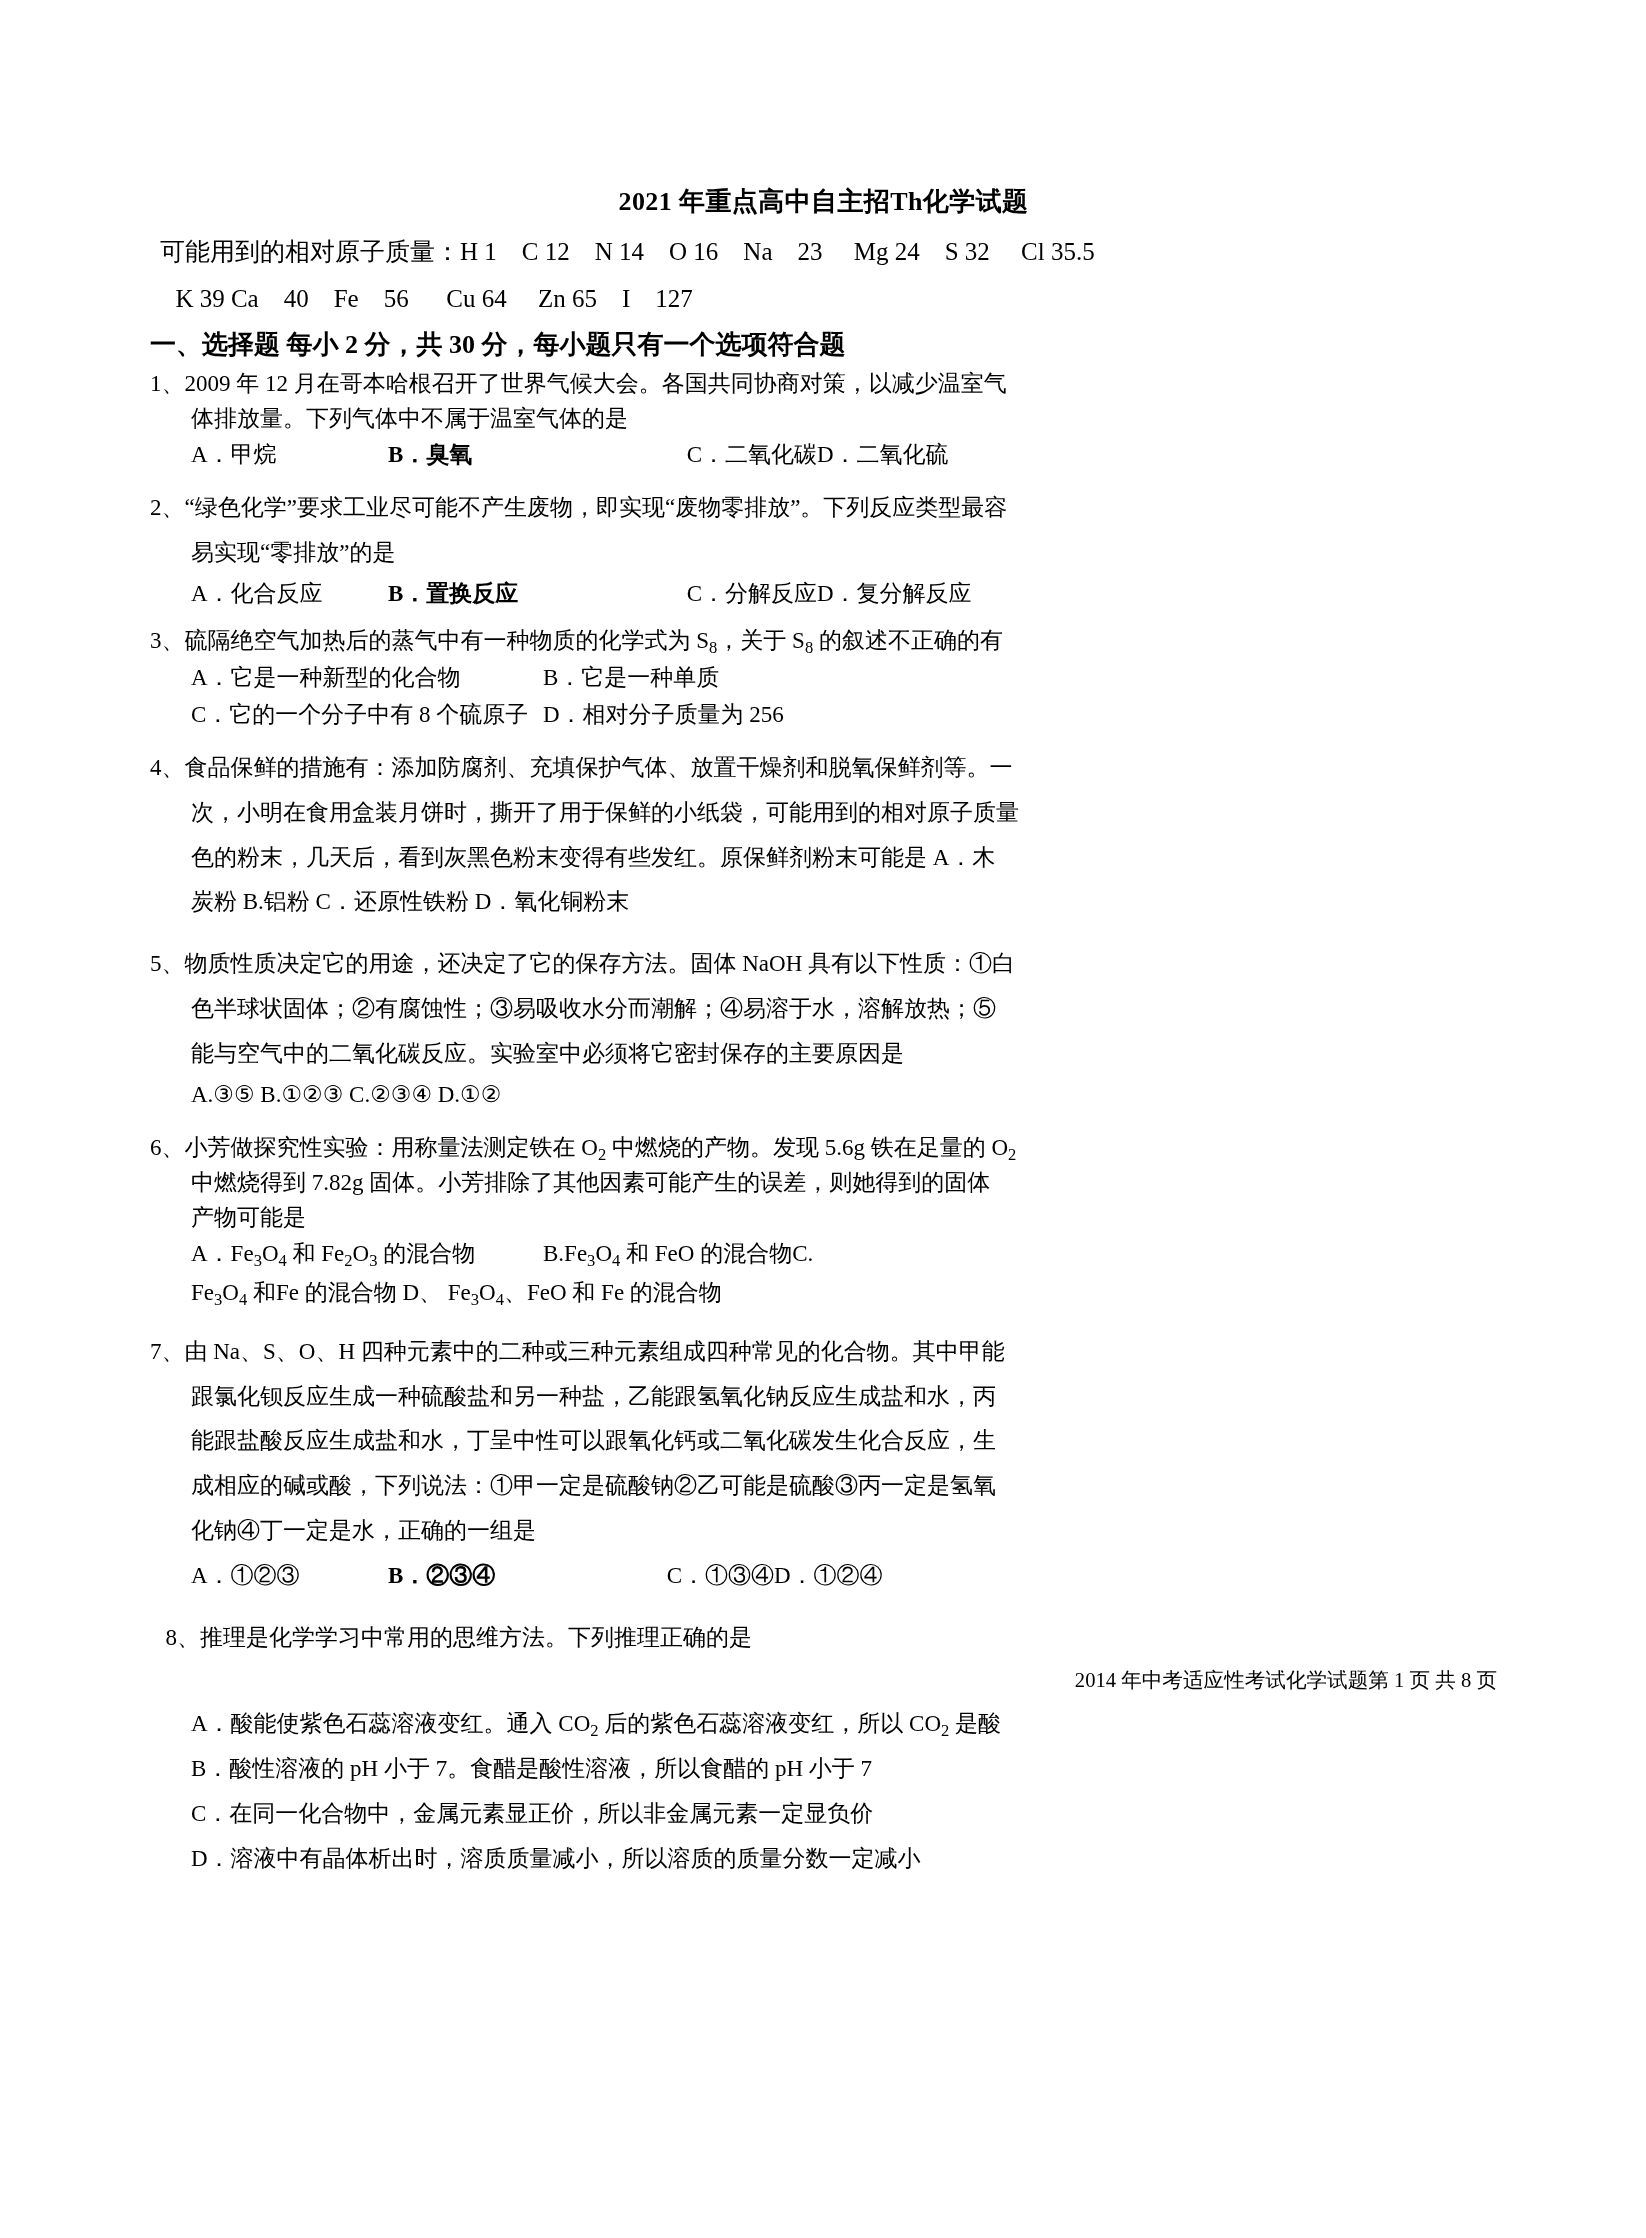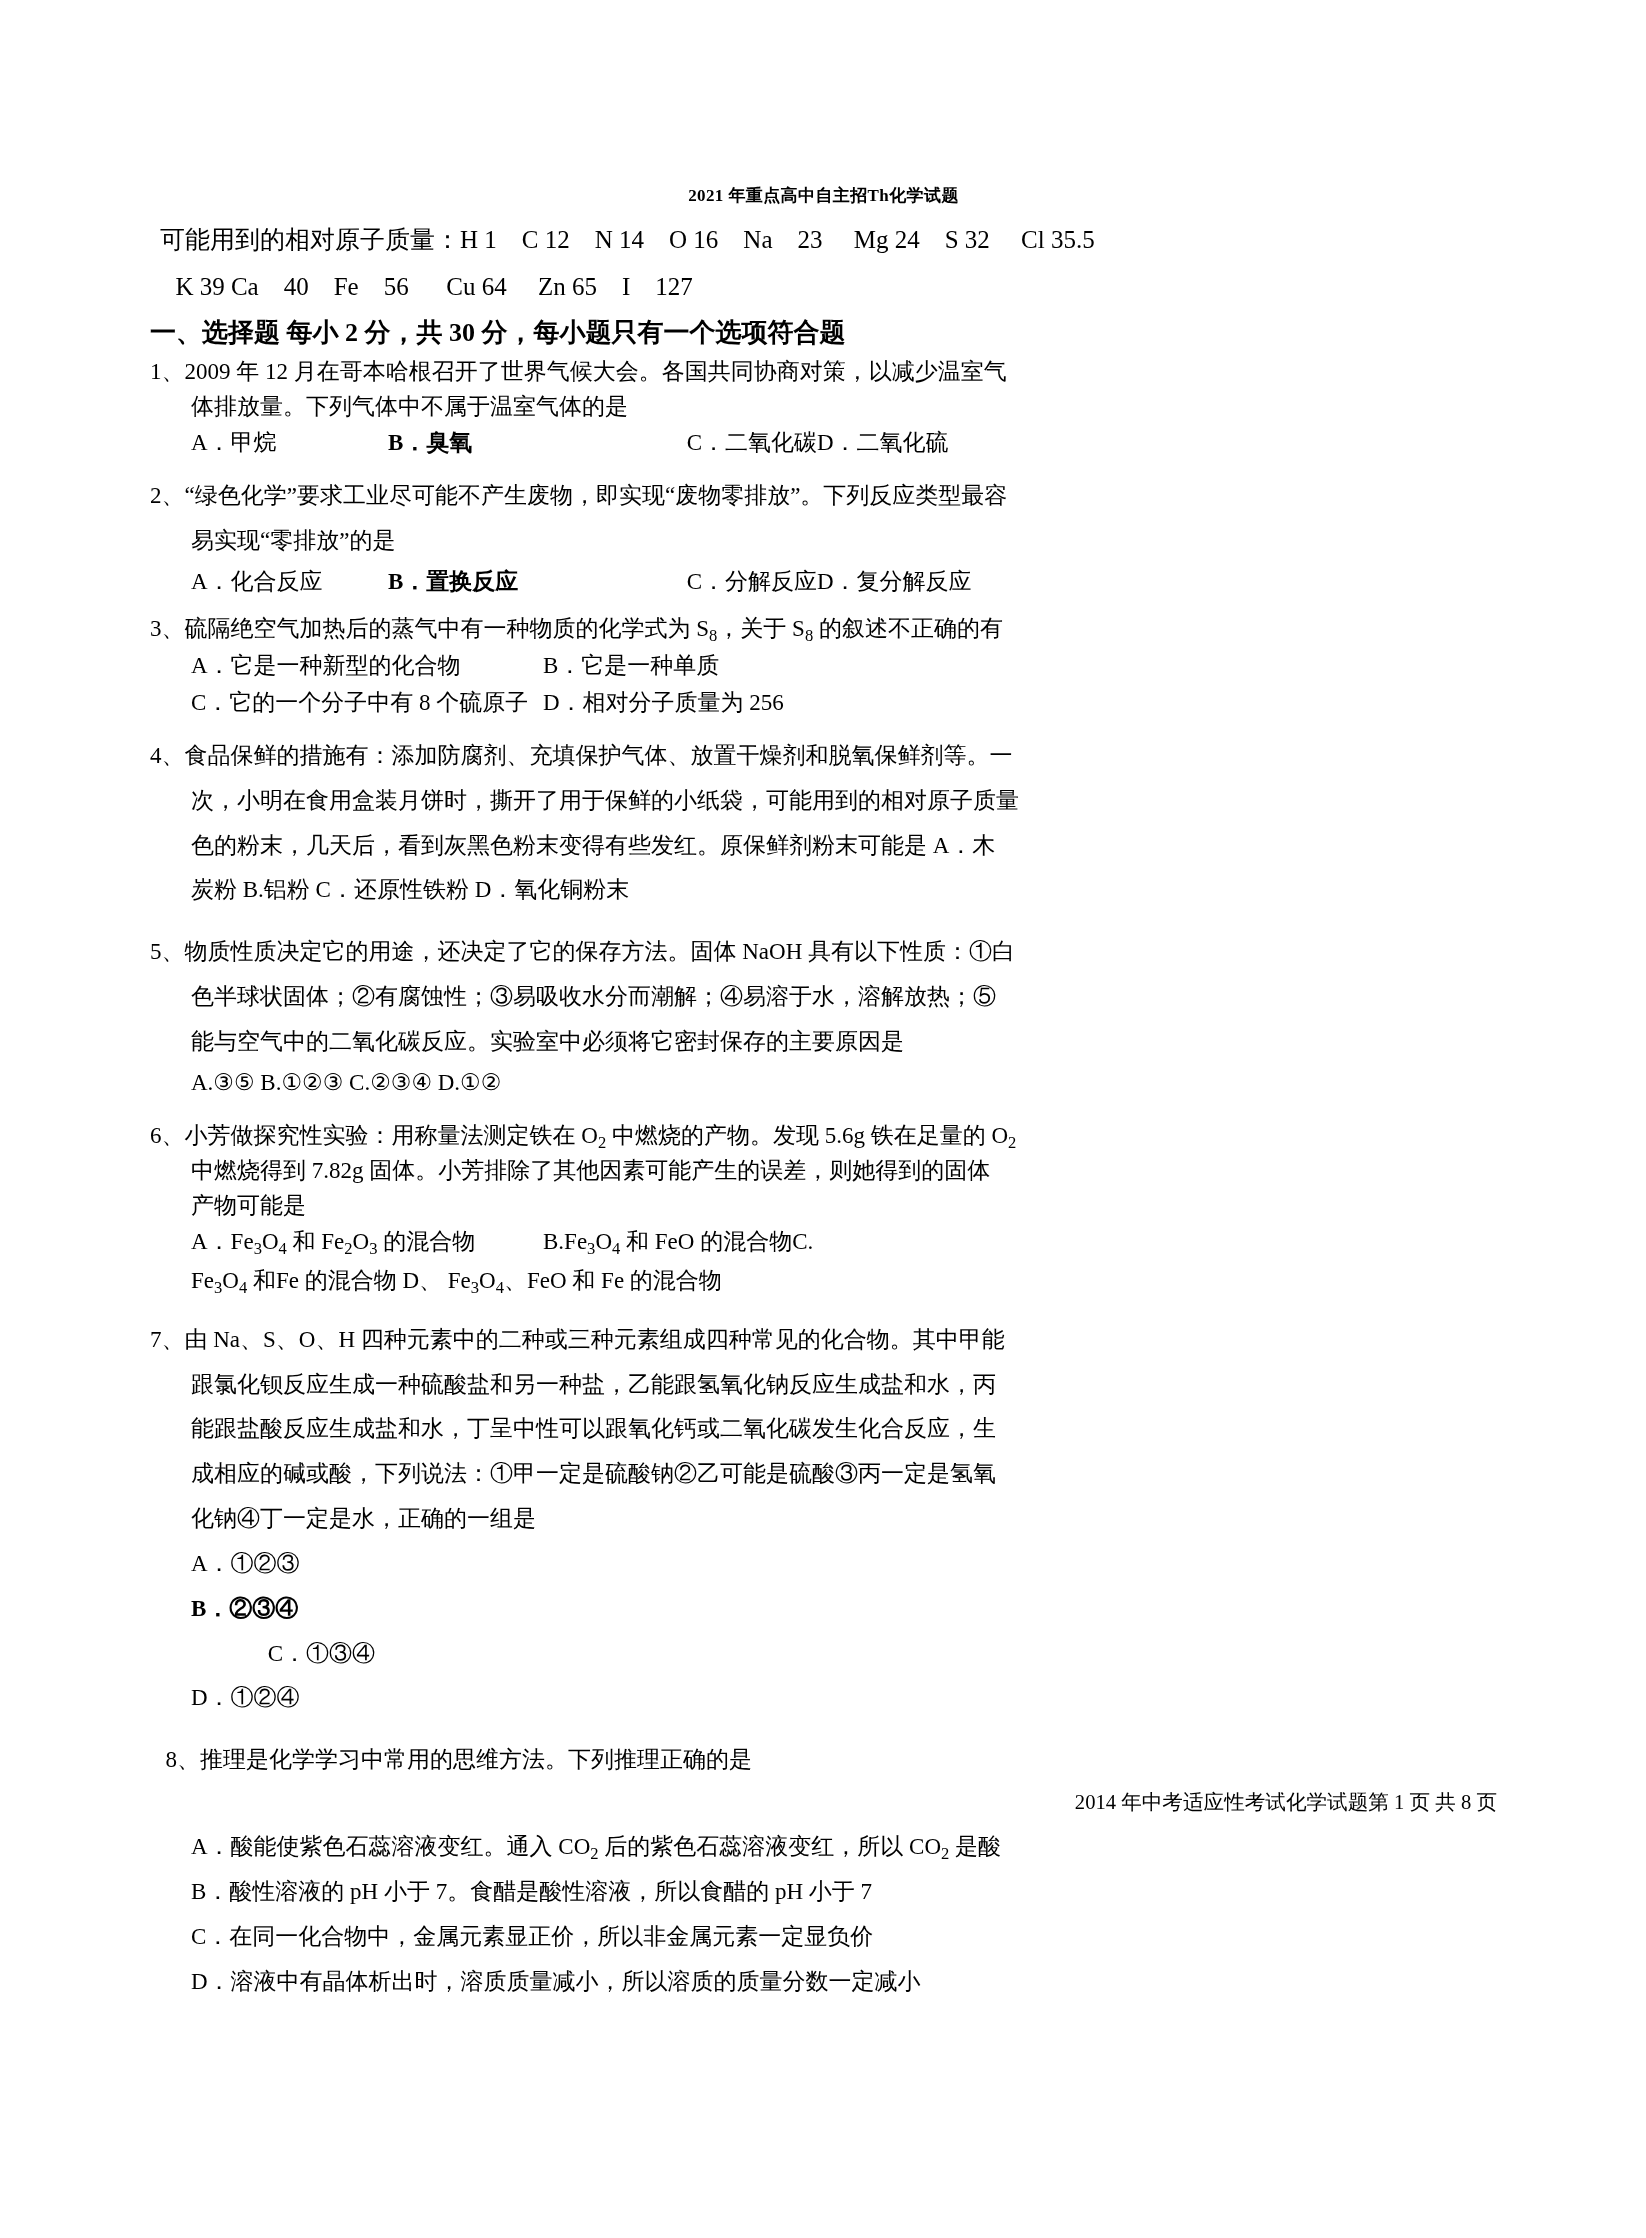--- a/index.html
+++ b/index.html
@@ -15,21 +15,21 @@
   }
   .page {
     width: 1647px;
     min-height: 2239px;
     box-sizing: border-box;
     padding: 184px 150px 34px 150px;
     position: relative;
   }
   .doc-title {
     text-align: center;
-    font-size: 17px;
+    font-size: 26px;
     font-weight: bold;
     letter-spacing: 0.4px;
     margin: 0 0 15.4px 0;
   }
   .atomic-line {
     font-size: 25px;
     line-height: 1.45;
     margin: 10px;
     white-space: pre-wrap;
   }
@@ -174,21 +174,21 @@
   </div>
 
   <div class="spacer-14"></div>
 
   <div class="q q-loose">
     <span class="q-body">7、由 Na、S、O、H 四种元素中的二种或三种元素组成四种常见的化合物。其中甲能</span>
     <span class="indent">跟氯化钡反应生成一种硫酸盐和另一种盐，乙能跟氢氧化钠反应生成盐和水，丙</span>
     <span class="indent">能跟盐酸反应生成盐和水，丁呈中性可以跟氧化钙或二氧化碳发生化合反应，生</span>
     <span class="indent">成相应的碱或酸，下列说法：①甲一定是硫酸钠②乙可能是硫酸③丙一定是氢氧</span>
     <span class="indent">化钠④丁一定是水，正确的一组是</span>
-    <span class="opt-cols" style="line-height:1.95;flex-direction:column;">
+    <span class="opt-cols" style="line-height:1.95;">
       <span class="c1">A．①②③</span>
       <span class="c2">B．②③④</span>
       <span class="c3" style="width:184px;">C．①③④</span>
       <span class="c4">D．①②④</span>
     </span>
   </div>
 
   <div class="spacer-14"></div>
 
   <div class="q q-loose">

